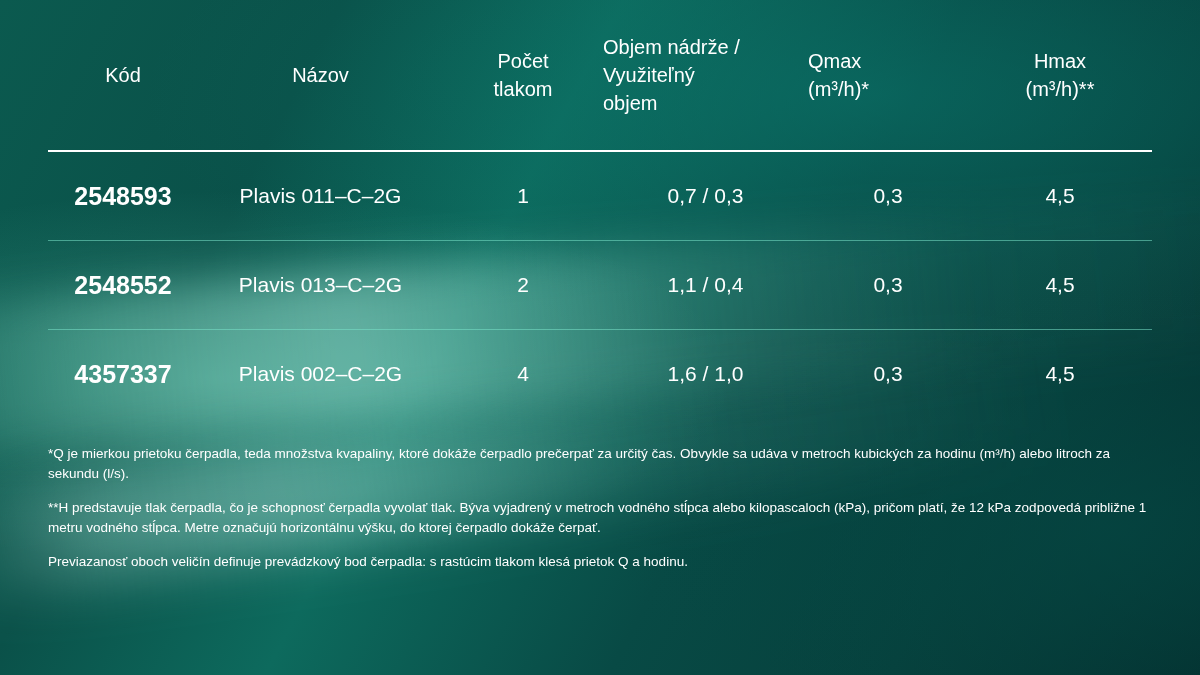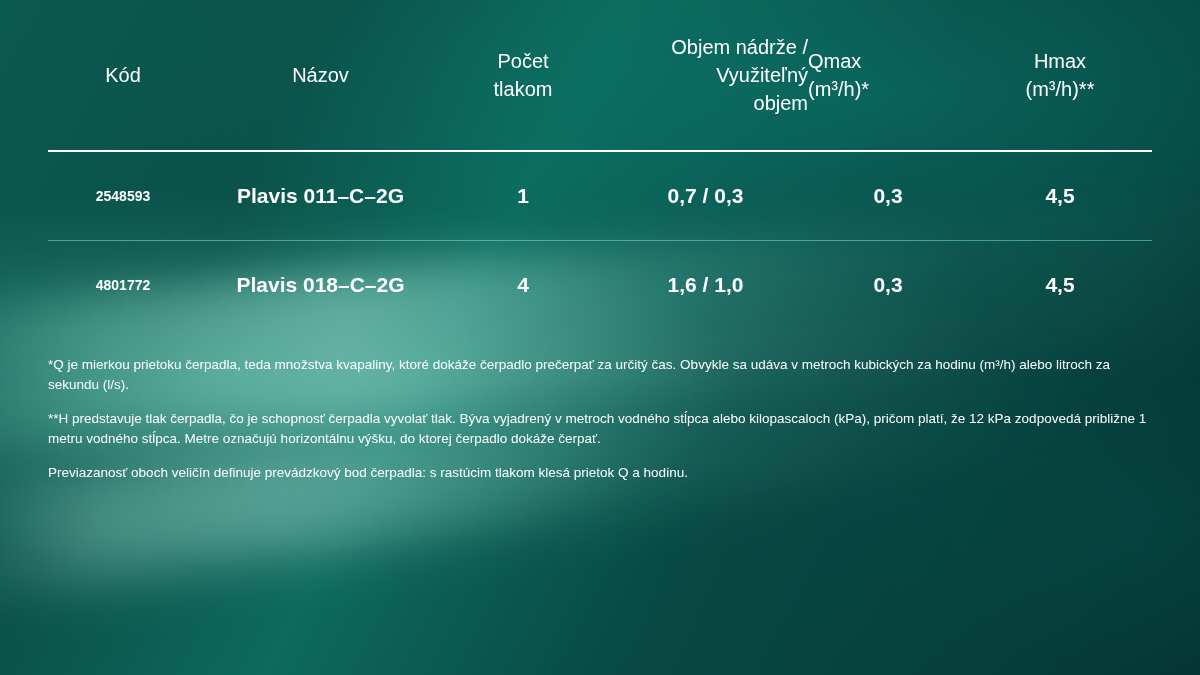--- a/index.html
+++ b/index.html
@@ -69,41 +69,41 @@
     height: 150px;
     font-weight: 400;
     font-size: 20px;
     line-height: 28px;
     color: #ffffff;
     vertical-align: middle;
   }
   .col-kod { width: 150px; text-align: center; margin-top: 12px; }
   .col-nazov { width: 245px; text-align: center; }
   .col-vstupy { width: 160px; }
-  .col-objem { width: 205px; text-align: right; }
+  .col-objem { width: 205px; text-align: left; }
   .col-qmax { width: 160px; text-align: left; }
   .col-hmax { width: 184px; }
 
   thead tr.head-row th {
     border-bottom: 2px solid #ffffff;
   }
 
   tbody td {
     height: 88px;
     font-size: 21px;
-    font-weight: 700;
+    font-weight: 400;
     color: #ffffff;
     border-bottom: 1px solid rgba(120, 225, 200, 0.55);
   }
   tbody tr:last-child td {
     border-bottom: none;
   }
   td.code {
     font-weight: 700;
-    font-size: 14px;
+    font-size: 25px;
     text-align: center;
   }
   td.name {
     text-align: center;
     font-size: 21px;
   }
   td.num {
     text-align: center;
   }
 
@@ -157,22 +157,30 @@
       <tbody>
         <tr>
           <td class="code">2548593</td>
           <td class="name">Plavis 011–C–2G</td>
           <td class="num">1</td>
           <td class="num">0,7 / 0,3</td>
           <td class="num">0,3</td>
           <td class="num">4,5</td>
         </tr>
         <tr>
-          <td class="code">4801772</td>
-          <td class="name">Plavis 018–C–2G</td>
+          <td class="code">2548552</td>
+          <td class="name">Plavis 013–C–2G</td>
+          <td class="num">2</td>
+          <td class="num">1,1 / 0,4</td>
+          <td class="num">0,3</td>
+          <td class="num">4,5</td>
+        </tr>
+        <tr>
+          <td class="code">4357337</td>
+          <td class="name">Plavis 002–C–2G</td>
           <td class="num">4</td>
           <td class="num">1,6 / 1,0</td>
           <td class="num">0,3</td>
           <td class="num">4,5</td>
         </tr>
       </tbody>
     </table>
 
     <div class="notes">
       <p class="note">*Q je mierkou prietoku čerpadla, teda množstva kvapaliny, ktoré dokáže čerpadlo prečerpať za určitý čas. Obvykle sa udáva v metroch kubických za hodinu (m³/h) alebo litroch za sekundu (l/s).</p>

